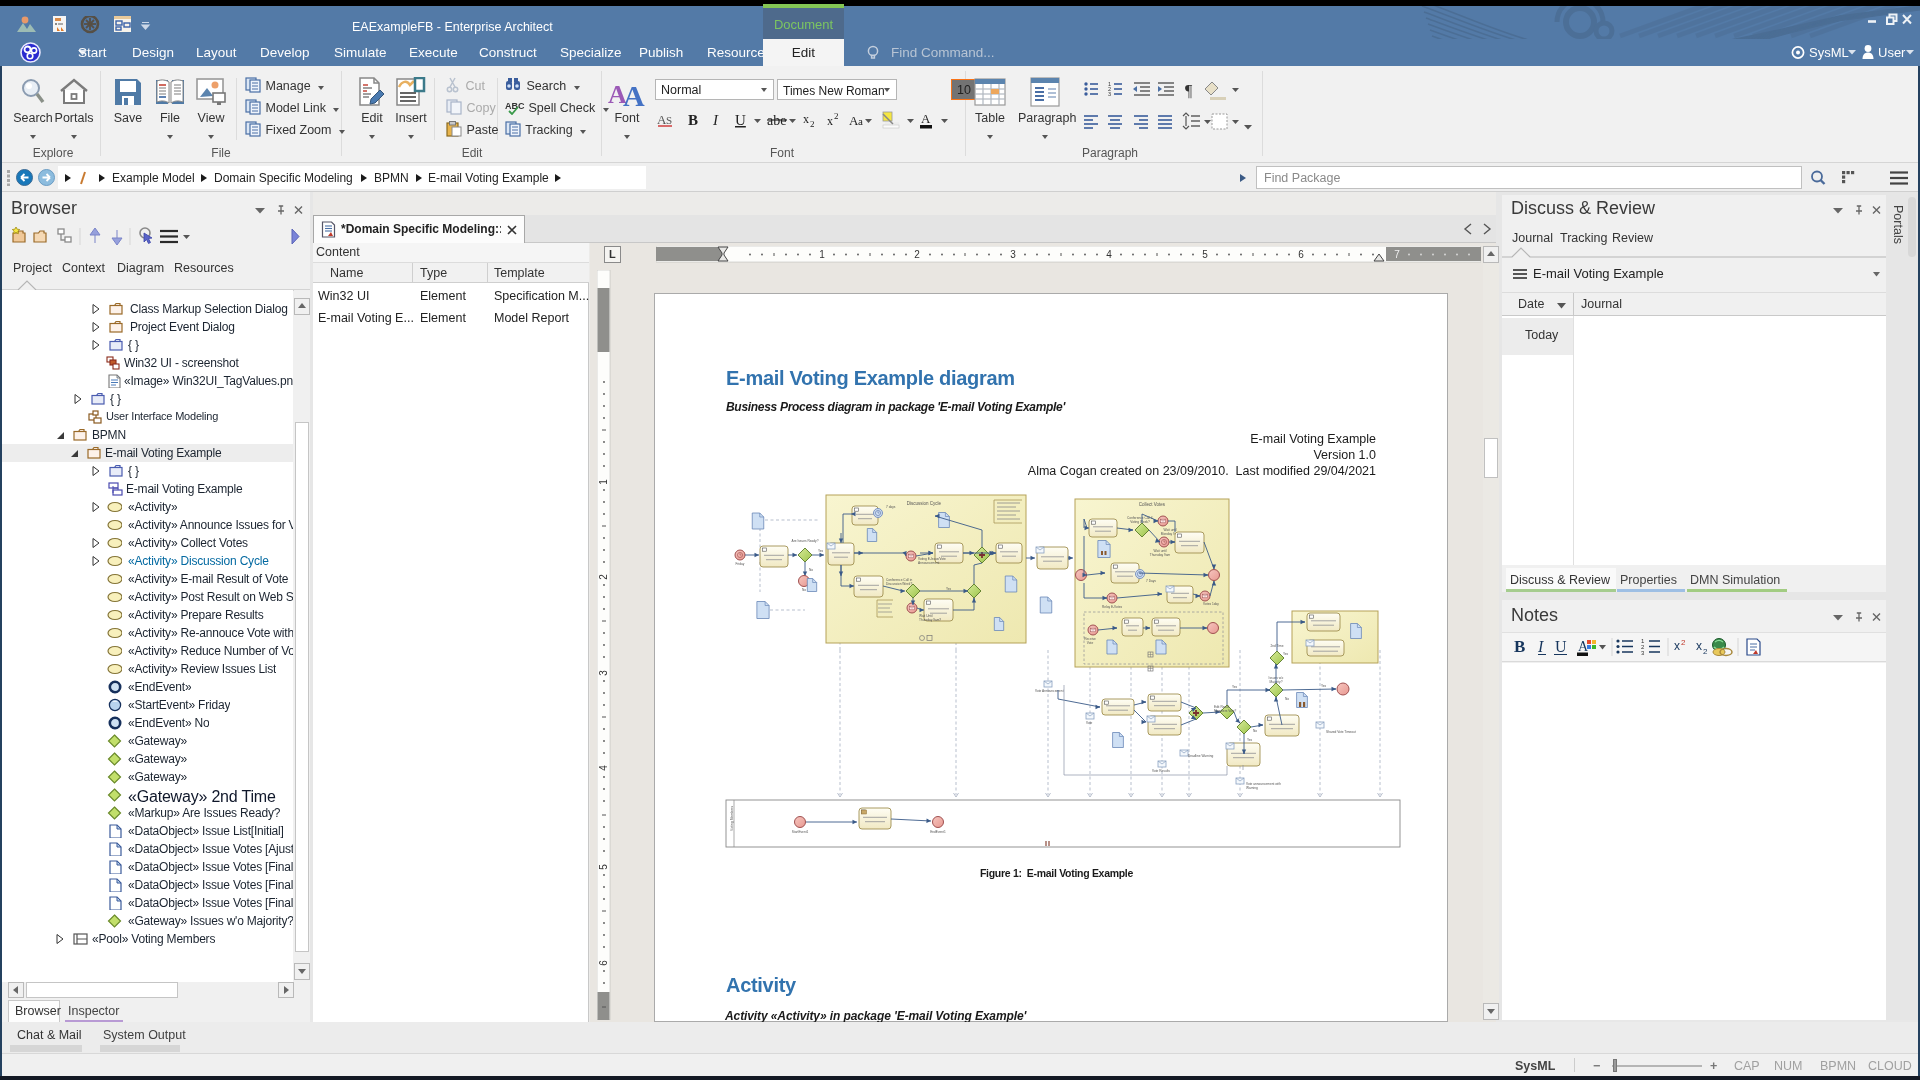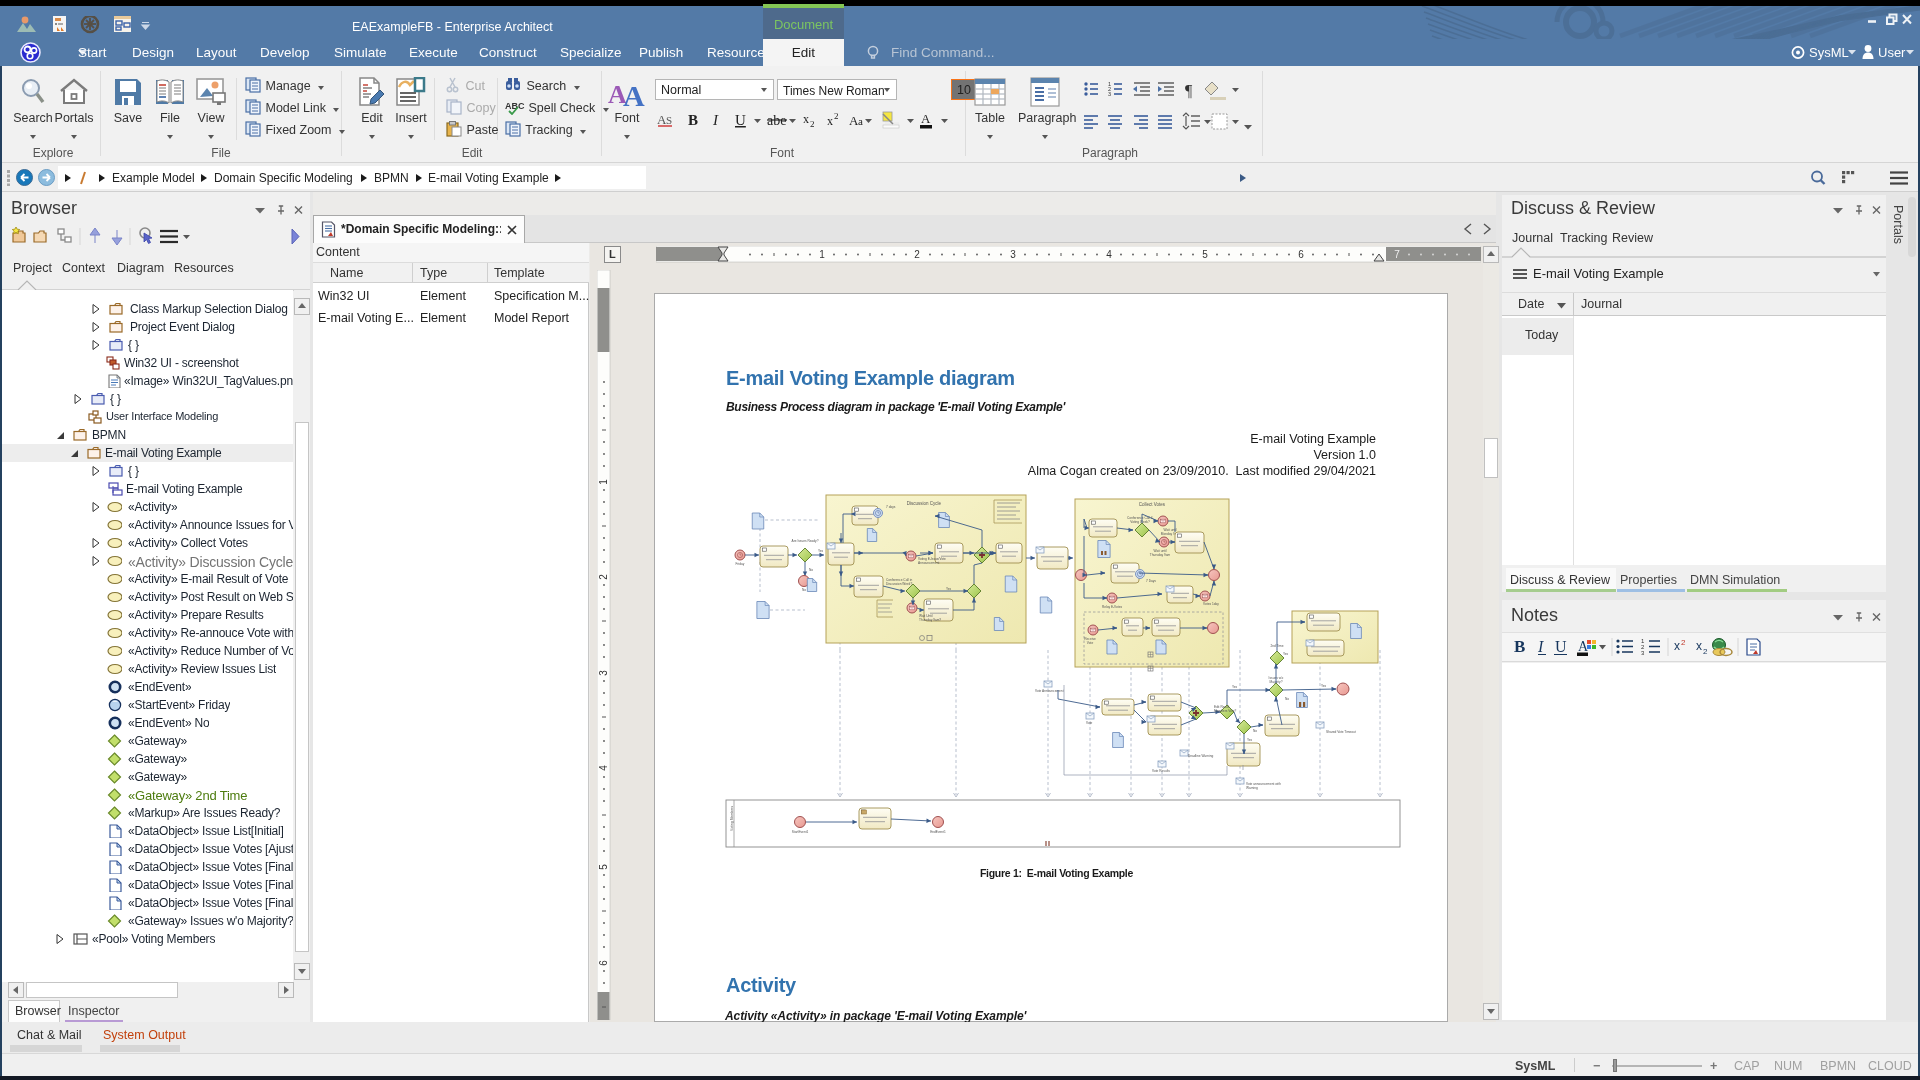--- a/index.html
+++ b/index.html
@@ -526,20 +526,23 @@
   <div class="tri" style="left:99px"></div>
   <div class="crumbtxt" style="left:112px">Example Model</div>
   <div class="tri" style="left:201px"></div>
   <div class="crumbtxt" style="left:214px">Domain Specific Modeling</div>
   <div class="tri" style="left:361px"></div>
   <div class="crumbtxt" style="left:374px">BPMN</div>
   <div class="tri" style="left:416px"></div>
   <div class="crumbtxt" style="left:428px">E-mail Voting Example</div>
   <div class="tri" style="left:555px"></div>
   <div class="tri" style="left:1240px; border-left-color:#3a5a85"></div>
+  <div class="abs" style="left:1256px;top:3px;width:546px;height:23px;border:1px solid #c0c0c0;background:#fff">
+    <span style="position:absolute;left:7px;top:4px;font-size:12.5px;color:#8a8a8a">Find Package</span>
+  </div>
   <svg class="abs" style="left:1810px;top:7px;width:100px;height:17px" viewBox="0 0 100 17">
     <circle cx="7" cy="6.5" r="5" fill="none" stroke="#4a6a9a" stroke-width="1.8"></circle>
       <line x1="10.5" y1="10" x2="14.5" y2="14" stroke="#4a6a9a" stroke-width="2.4"></line>
     <g fill="#555">
         <rect x="32" y="1" width="3.2" height="3.2"></rect>
         <rect x="36.5" y="1" width="3.2" height="3.2"></rect>
         <rect x="41" y="1" width="3.2" height="3.2"></rect>
         <rect x="32" y="5.5" width="3.2" height="3.2"></rect>
         <rect x="32" y="10" width="3.2" height="3.2"></rect>
       </g>
@@ -742,21 +745,21 @@
     <svg class="abs" style="left:105px;top:344px;width:15px;height:14px" viewBox="0 0 15 14">
           <use href="#oval"></use>
         </svg>
     <div class="abs" style="left:126px;top:344px;font-size:12px;letter-spacing:-0.2px;color:#1b2430;white-space:nowrap;max-width:165px;overflow:hidden">«Activity» Collect Votes</div>
     <svg class="abs" style="left:90px;top:364px;width:8px;height:10px" viewBox="0 0 8 10">
           <path d="M1,0.5 L7,5 L1,9.5 z" fill="#fff" stroke="#333" stroke-width="1"></path>
         </svg>
     <svg class="abs" style="left:105px;top:362px;width:15px;height:14px" viewBox="0 0 15 14">
           <use href="#oval"></use>
         </svg>
-    <div class="abs" style="left:126px;top:362px;font-size:14px;letter-spacing:-0.2px;color:#737373;white-space:nowrap;max-width:165px;overflow:hidden">«Activity» Discussion Cycle</div>
+    <div class="abs" style="left:126px;top:362px;font-size:12px;letter-spacing:-0.2px;color:#0369a1;white-space:nowrap;max-width:165px;overflow:hidden">«Activity» Discussion Cycle</div>
     <svg class="abs" style="left:105px;top:380px;width:15px;height:14px" viewBox="0 0 15 14">
           <use href="#oval"></use>
         </svg>
     <div class="abs" style="left:126px;top:380px;font-size:12px;letter-spacing:-0.2px;color:#1b2430;white-space:nowrap;max-width:165px;overflow:hidden">«Activity» E-mail Result of Vote</div>
     <svg class="abs" style="left:105px;top:398px;width:15px;height:14px" viewBox="0 0 15 14">
           <use href="#oval"></use>
         </svg>
     <div class="abs" style="left:126px;top:398px;font-size:12px;letter-spacing:-0.2px;color:#1b2430;white-space:nowrap;max-width:165px;overflow:hidden">«Activity» Post Result on Web Si</div>
     <svg class="abs" style="left:105px;top:416px;width:15px;height:14px" viewBox="0 0 15 14">
           <use href="#oval"></use>
@@ -794,21 +797,21 @@
           <use href="#gateway"></use>
         </svg>
     <div class="abs" style="left:126px;top:560px;font-size:12px;letter-spacing:-0.2px;color:#1b2430;white-space:nowrap;max-width:165px;overflow:hidden">«Gateway»</div>
     <svg class="abs" style="left:105px;top:578px;width:15px;height:14px" viewBox="0 0 15 14">
           <use href="#gateway"></use>
         </svg>
     <div class="abs" style="left:126px;top:578px;font-size:12px;letter-spacing:-0.2px;color:#1b2430;white-space:nowrap;max-width:165px;overflow:hidden">«Gateway»</div>
     <svg class="abs" style="left:105px;top:596px;width:15px;height:14px" viewBox="0 0 15 14">
           <use href="#gateway"></use>
         </svg>
-    <div class="abs" style="left:126px;top:596px;font-size:13px;letter-spacing:-0.2px;color:#4d7c0f;white-space:nowrap;max-width:165px;overflow:hidden">«Gateway» 2nd Time</div>
+    <div class="abs" style="left:126px;top:596px;font-size:16px;letter-spacing:-0.2px;color:#0f172a;white-space:nowrap;max-width:165px;overflow:hidden">«Gateway» 2nd Time</div>
     <svg class="abs" style="left:105px;top:614px;width:15px;height:14px" viewBox="0 0 15 14">
           <use href="#gateway"></use>
         </svg>
     <div class="abs" style="left:126px;top:614px;font-size:12px;letter-spacing:-0.2px;color:#1b2430;white-space:nowrap;max-width:165px;overflow:hidden">«Markup» Are Issues Ready?</div>
     <svg class="abs" style="left:106px;top:632px;width:15px;height:14px" viewBox="0 0 15 14">
           <use href="#dataobj"></use>
         </svg>
     <div class="abs" style="left:126px;top:632px;font-size:12px;letter-spacing:-0.2px;color:#1b2430;white-space:nowrap;max-width:165px;overflow:hidden">«DataObject» Issue List[Initial]</div>
     <svg class="abs" style="left:106px;top:650px;width:15px;height:14px" viewBox="0 0 15 14">
           <use href="#dataobj"></use>
@@ -1667,21 +1670,21 @@
         </g>
     </svg>
     <div class="abs" style="left:0;top:63px;width:384px;height:357px;background:#fff"></div>
   </div>
   <div class="abs" style="left:1905px;top:13px;font-size:12.5px;color:#444;transform:rotate(90deg);transform-origin:left top;white-space:nowrap">Portals</div>
   <div class="abs" style="left:1908px;top:5px;width:8px;height:60px;background:#d8d8d8;border-radius:4px"></div>
 </div>
 
 <div id="chatrow" class="abs" style="left:0;top:1022px;width:1920px;height:31px;background:#ececec">
   <div class="abs" style="left:17px;top:6px;font-size:12.5px;color:#333">Chat &amp; Mail</div>
-  <div class="abs" style="left:103px;top:6px;font-size:12.5px;color:#c2410c">System Output</div>
+  <div class="abs" style="left:103px;top:6px;font-size:12.5px;color:#404040">System Output</div>
   <div class="abs" style="left:10px;top:23px;width:72px;height:7px;background:#d6d6d6"></div>
   <div class="abs" style="left:100px;top:23px;width:80px;height:7px;background:#d6d6d6"></div>
 </div>
 <div id="statusbar">
   <div class="abs" style="left:1515px;top:5px;color:#444;font-weight:bold">SysML</div>
   <div class="abs" style="left:1574px;top:4px;width:1px;height:14px;background:#ccc"></div>
   <div class="abs" style="left:1593px;top:5px;color:#777;font-weight:bold">−</div>
   <div class="abs" style="left:1612px;top:11px;width:90px;height:1.5px;background:#b5b5b5"></div>
   <div class="abs" style="left:1613px;top:5px;width:4px;height:13px;background:#9a9a9a;border:1px solid #777"></div>
   <div class="abs" style="left:1710px;top:5px;color:#777;font-weight:bold">+</div>

